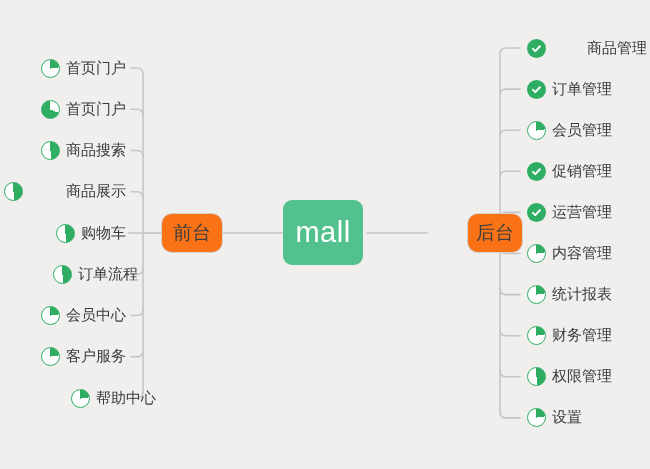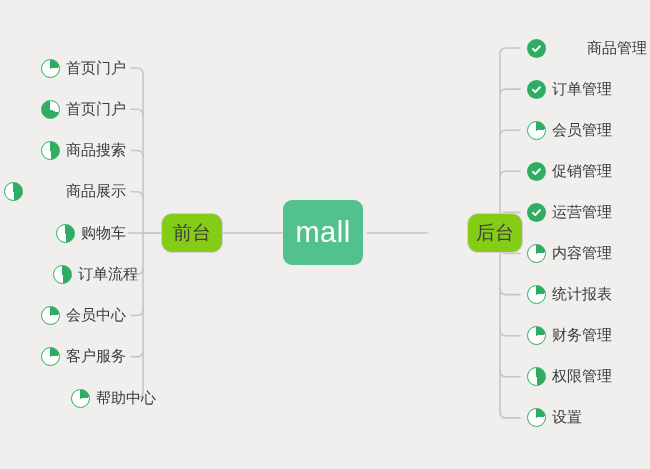--- a/index.html
+++ b/index.html
@@ -5,21 +5,21 @@
   html,body{margin:0;padding:0;}
   body{background:#f0efed;}
   .canvas{
     position:relative;width:650px;height:469px;overflow:hidden;
     background:var(--bg,#f0efed);
     font-family:"Liberation Sans", sans-serif;
   }
   svg.connectors{position:absolute;left:0;top:0;z-index:1;}
   .node{
     position:absolute;z-index:3;display:flex;align-items:center;justify-content:center;
-    background:#84cc16;border:1.6px solid var(--node-border,#d2d2d2);border-radius:11px;
+    background:#f97316;border:1.6px solid var(--node-border,#d2d2d2);border-radius:11px;
     color:var(--node-text,#3f3f3f);font-size:19px;box-sizing:border-box;
   }
   #node-front{left:161px;top:213px;width:62px;height:40px;}
   #node-back{left:427px;top:213px;width:56px;height:40px;margin-left:40px;}
   #node-root{
     left:283px;top:200px;width:80px;height:65px;
     background:var(--root-green,#53c18d);border:none;border-radius:9px;
     color:#fff;font-size:29px;letter-spacing:.5px;
   }
   .topic-row{

